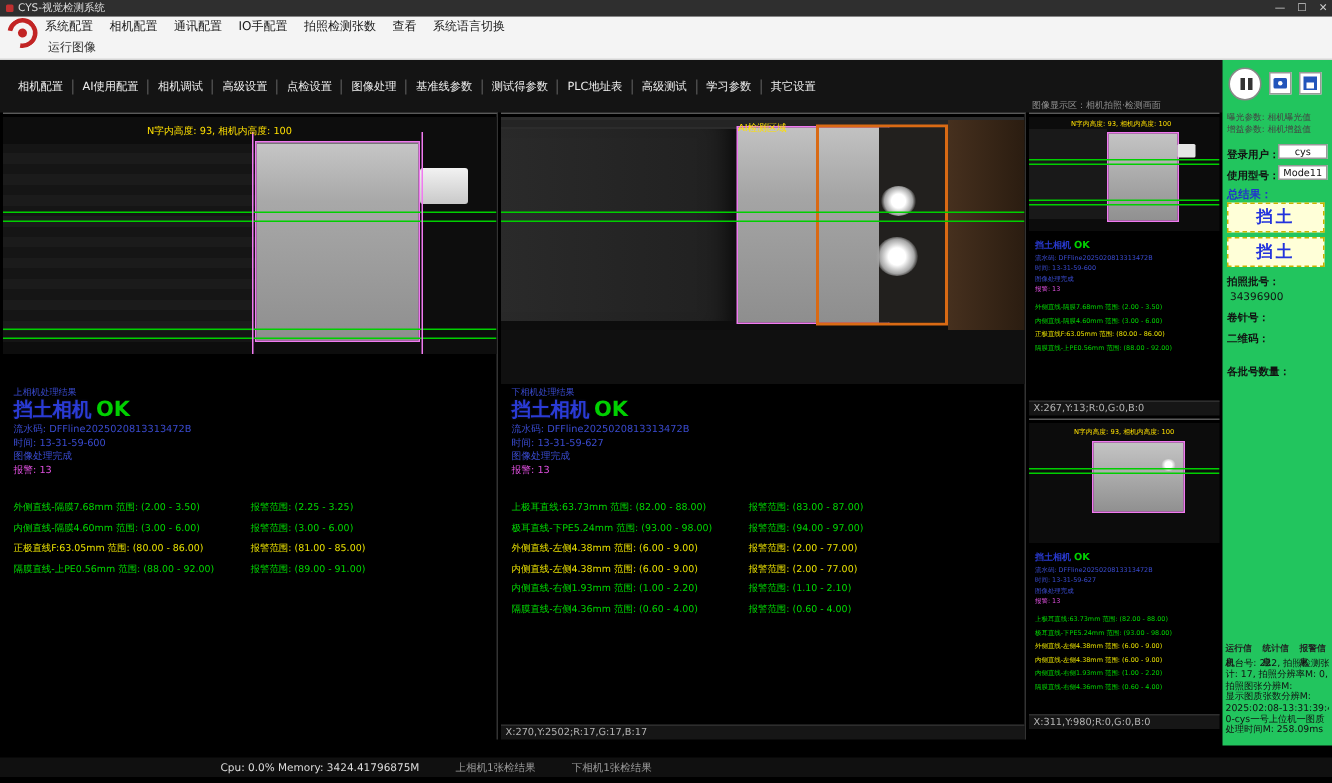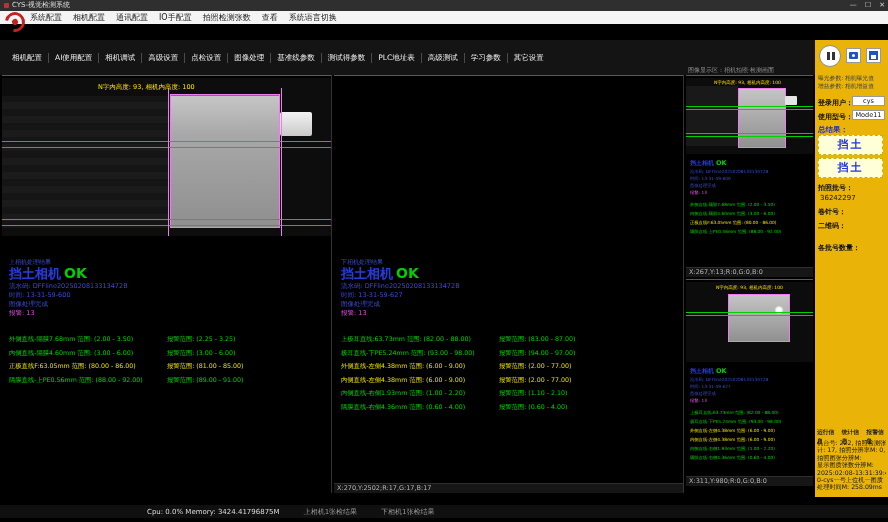--- a/index.html
+++ b/index.html
@@ -105,21 +105,21 @@
   .mini-text{position:absolute;left:4px;width:120px;}
   .mx1{top:82px;}.mx2{top:86px;}
   .mt-title{color:#2a3bd5;font-size:6px;font-weight:bold;line-height:10px;}
   .mt-title .mt-ok{color:#00d000;font-size:6.5px;margin-left:2px;}
   .mt-line{color:#3a4bd0;font-size:4.3px;line-height:7px;white-space:nowrap;overflow:hidden;}
   .mt-alarm{color:#e050e0;font-size:4.3px;line-height:7px;}
   .mt-meas{margin-top:4px;}
   .mt-row{font-size:4.3px;line-height:9px;white-space:nowrap;overflow:hidden;}
 
   
-  .side-panel{position:absolute;left:815px;top:40px;width:73px;height:457px;background:#eab308;font-size:7px;color:#111;}
+  .side-panel{position:absolute;left:815px;top:40px;width:73px;height:457px;background:#22c55e;font-size:7px;color:#111;}
   .btn-pause{position:absolute;left:4px;top:5px;width:22px;height:22px;border-radius:50%;background:#fff;border:1px solid #888;box-sizing:border-box;}
   .pb{position:absolute;top:6px;width:3px;height:8px;background:#333;}
   .pb1{left:7px;}.pb2{left:12px;}
   .btn-sq{position:absolute;top:8px;width:15px;height:15px;background:#fff;border:1px solid #999;box-sizing:border-box;}
   .bq1{left:31px;}.bq2{left:51px;}
   .cam-glyph{position:absolute;left:2px;top:3px;width:9px;height:7px;background:#2255bb;border-radius:1px;}
   .cam-glyph:after{content:"";position:absolute;left:3px;top:2px;width:3px;height:3px;background:#fff;border-radius:50%;}
   .save-glyph{position:absolute;left:2px;top:2px;width:9px;height:9px;background:#2255bb;}
   .save-glyph:after{content:"";position:absolute;left:2px;top:4px;width:5px;height:4px;background:#fff;}
   .sp-info{position:absolute;left:3px;font-size:5.8px;color:#444;white-space:nowrap;}
@@ -173,20 +173,21 @@
 
     <span class="menu-item">系统配置</span>
         <span class="menu-item">相机配置</span>
         <span class="menu-item">通讯配置</span>
         <span class="menu-item">IO手配置</span>
         <span class="menu-item">拍照检测张数</span>
         <span class="menu-item">查看</span>
         <span class="menu-item">系统语言切换</span>
       </div>
   </div>
+  <div class="runrow">运行图像</div>
 
   <div class="toolbar">
     <div class="tabs">
 
     <span class="tab">相机配置</span>
         <span class="tab">AI使用配置</span>
         <span class="tab">相机调试</span>
         <span class="tab">高级设置</span>
         <span class="tab">点检设置</span>
         <span class="tab">图像处理</span>
@@ -239,20 +240,35 @@
 
           <div class="meas-row">
             <span class="m-text" style="color: rgb(0, 216, 0);">隔膜直线-上PE0.56mm 范围: (88.00 - 92.00)</span>
             <span class="m-alarm" style="color: rgb(0, 216, 0);">报警范围: (89.00 - 91.00)</span>
           </div>
         </div>
     </div>
   </div>
 
   <div class="cam-panel" id="panel-right">
+    <div class="scene scene-right">
+      <div class="sr-band1"></div>
+      <div class="sr-band2"></div>
+      <div class="sr-left"></div>
+      <div class="sr-part"></div>
+      <div class="sr-orange"></div>
+      <div class="sr-inside"></div>
+      <div class="sr-blob sr-b1"></div>
+      <div class="sr-blob sr-b2"></div>
+      <div class="sr-brown"></div>
+      <div class="sr-lower"></div>
+      <div class="gl sr-g1"></div>
+      <div class="gl sr-g2"></div>
+      <div class="overlay-label ol-right">AI检测区域</div>
+    </div>
     <div class="cam-text">
       <div class="cam-subtitle">下相机处理结果</div>
       <div class="cam-title"><span>挡土相机</span><span class="ok">OK</span></div>
       <div class="cam-line">流水码: DFFline2025020813313472B</div>
       <div class="cam-line">时间: 13-31-59-627</div>
       <div class="cam-line">图像处理完成</div>
       <div class="cam-alarm">报警: 13</div>
       <div class="meas">
 
           <div class="meas-row">
@@ -358,21 +374,21 @@
     <div class="sp-info i1">曝光参数: 相机曝光值</div>
     <div class="sp-info i2">增益参数: 相机增益值</div>
     <div class="sp-label l-login">登录用户：</div>
     <div class="sp-box b-login">cys</div>
     <div class="sp-label l-model">使用型号：</div>
     <div class="sp-box b-model">Mode11</div>
     <div class="sp-result-label">总结果：</div>
     <div class="sp-result r1">挡土</div>
     <div class="sp-result r2">挡土</div>
     <div class="sp-label l-batch">拍照批号：</div>
-    <div class="v-batch">36242297</div>
+    <div class="v-batch">34396900</div>
     <div class="sp-label l-needle">卷针号：</div>
     <div class="sp-label l-qr">二维码：</div>
     <div class="sp-label l-count">各批号数量：</div>
     <div class="sp-stats-tabs">
 
     <span class="sp-stab">运行信息</span>
         <span class="sp-stab">统计信息</span>
         <span class="sp-stab">报警信息</span>
       </div>
     <div class="sp-stats">

